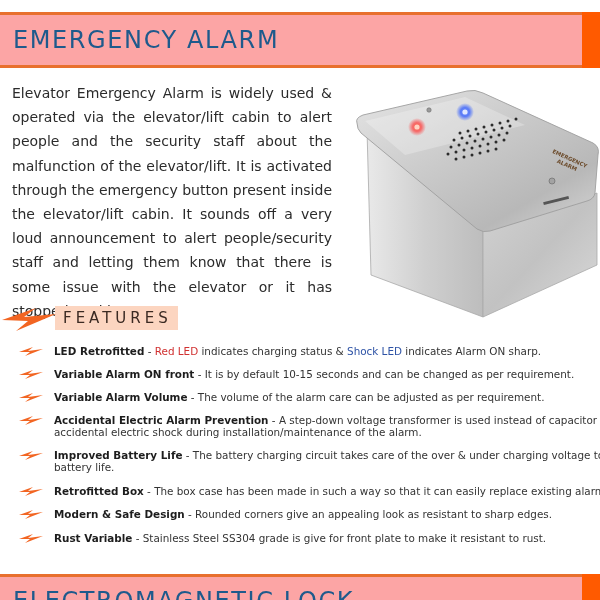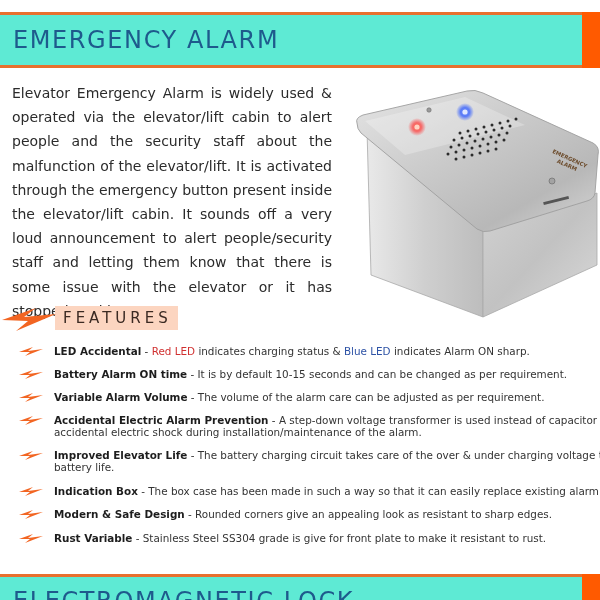--- a/index.html
+++ b/index.html
@@ -5,21 +5,21 @@
     html, body { margin: 0; padding: 0; }
     body {
       width: 600px; height: 600px; overflow: hidden; position: relative;
       background: #ffffff;
       font-family: "DejaVu Sans", "Liberation Sans", sans-serif;
       color: #2a2a2a;
     }
     .section-header {
       position: absolute; left: 0; width: 600px; height: 56px;
       border-top: 3px solid #e8702e; border-bottom: 3px solid #e8702e;
-      box-sizing: border-box; background: #5eead4;
+      box-sizing: border-box; background: #fca5a5;
     }
     .section-header .orange-block {
       position: absolute; right: 0; top: -3px; bottom: -3px; width: 18px;
       background: #ff5a00;
     }
     .section-header .title {
       position: absolute; left: 13px; top: 11px;
       font-family: "DejaVu Sans", sans-serif;
       font-size: 24px; letter-spacing: 1.6px; color: #1e5a8c;
       white-space: nowrap;
@@ -181,53 +181,53 @@
     <polygon points="2,16 36,4 24,13 56,10 16,27 28,17" fill="#f26522"></polygon>
   </svg>
   <div class="label">FEATURES</div>
 </div>
 
 <ul class="feature-list">
   <li class="feature-item" style="height:23px;">
     <svg class="bolt-small" width="26" height="11" viewBox="0 0 26 11">
         <polygon points="1,6 15,1 10,5 25,3 7,10 12,6" fill="#f26522"></polygon>
       </svg>
-    <span class="ftitle">LED Accidental</span><span> - </span><span class="red-led">Red LED</span><span> indicates charging status &amp; </span><span class="blue-led">Blue LED</span><span> indicates Alarm ON sharp.</span>
-  </li>
-  <li class="feature-item" style="height:23px;">
-    <svg class="bolt-small" width="26" height="11" viewBox="0 0 26 11">
-        <polygon points="1,6 15,1 10,5 25,3 7,10 12,6" fill="#f26522"></polygon>
-      </svg>
-    <span class="ftitle">Battery Alarm ON time</span><span> - </span><span>It is by default 10-15 seconds and can be changed as per requirement.</span>
+    <span class="ftitle">LED Retrofitted</span><span> - </span><span class="red-led">Red LED</span><span> indicates charging status &amp; </span><span class="blue-led">Shock LED</span><span> indicates Alarm ON sharp.</span>
+  </li>
+  <li class="feature-item" style="height:23px;">
+    <svg class="bolt-small" width="26" height="11" viewBox="0 0 26 11">
+        <polygon points="1,6 15,1 10,5 25,3 7,10 12,6" fill="#f26522"></polygon>
+      </svg>
+    <span class="ftitle">Variable Alarm ON front</span><span> - </span><span>It is by default 10-15 seconds and can be changed as per requirement.</span>
   </li>
   <li class="feature-item" style="height:23px;">
     <svg class="bolt-small" width="26" height="11" viewBox="0 0 26 11">
         <polygon points="1,6 15,1 10,5 25,3 7,10 12,6" fill="#f26522"></polygon>
       </svg>
     <span class="ftitle">Variable Alarm Volume</span><span> - </span><span>The volume of the alarm care can be adjusted as per requirement.</span>
   </li>
   <li class="feature-item" style="height:35px;">
     <svg class="bolt-small" width="26" height="11" viewBox="0 0 26 11">
         <polygon points="1,6 15,1 10,5 25,3 7,10 12,6" fill="#f26522"></polygon>
       </svg>
     <span class="desc-line"><span class="ftitle">Accidental Electric Alarm Prevention</span><span> - </span><span>A step-down voltage transformer is used instead of capacitor to prevent</span></span>
     <span class="desc-line">accidental electric shock during installation/maintenance of the alarm.</span>
   </li>
   <li class="feature-item" style="height:36px;">
     <svg class="bolt-small" width="26" height="11" viewBox="0 0 26 11">
         <polygon points="1,6 15,1 10,5 25,3 7,10 12,6" fill="#f26522"></polygon>
       </svg>
-    <span class="desc-line"><span class="ftitle">Improved Elevator Life</span><span> - </span><span>The battery charging circuit takes care of the over &amp; under charging voltage to increase</span></span>
+    <span class="desc-line"><span class="ftitle">Improved Battery Life</span><span> - </span><span>The battery charging circuit takes care of the over &amp; under charging voltage to increase</span></span>
     <span class="desc-line">battery life.</span>
   </li>
   <li class="feature-item" style="height:23px;">
     <svg class="bolt-small" width="26" height="11" viewBox="0 0 26 11">
         <polygon points="1,6 15,1 10,5 25,3 7,10 12,6" fill="#f26522"></polygon>
       </svg>
-    <span class="ftitle">Indication Box</span><span> - </span><span>The box case has been made in such a way so that it can easily replace existing alarm system.</span>
+    <span class="ftitle">Retrofitted Box</span><span> - </span><span>The box case has been made in such a way so that it can easily replace existing alarm system.</span>
   </li>
   <li class="feature-item" style="height:24px;">
     <svg class="bolt-small" width="26" height="11" viewBox="0 0 26 11">
         <polygon points="1,6 15,1 10,5 25,3 7,10 12,6" fill="#f26522"></polygon>
       </svg>
     <span class="ftitle">Modern &amp; Safe Design</span><span> - </span><span>Rounded corners give an appealing look as resistant to sharp edges.</span>
   </li>
   <li class="feature-item" style="height:23px;">
     <svg class="bolt-small" width="26" height="11" viewBox="0 0 26 11">
         <polygon points="1,6 15,1 10,5 25,3 7,10 12,6" fill="#f26522"></polygon>

